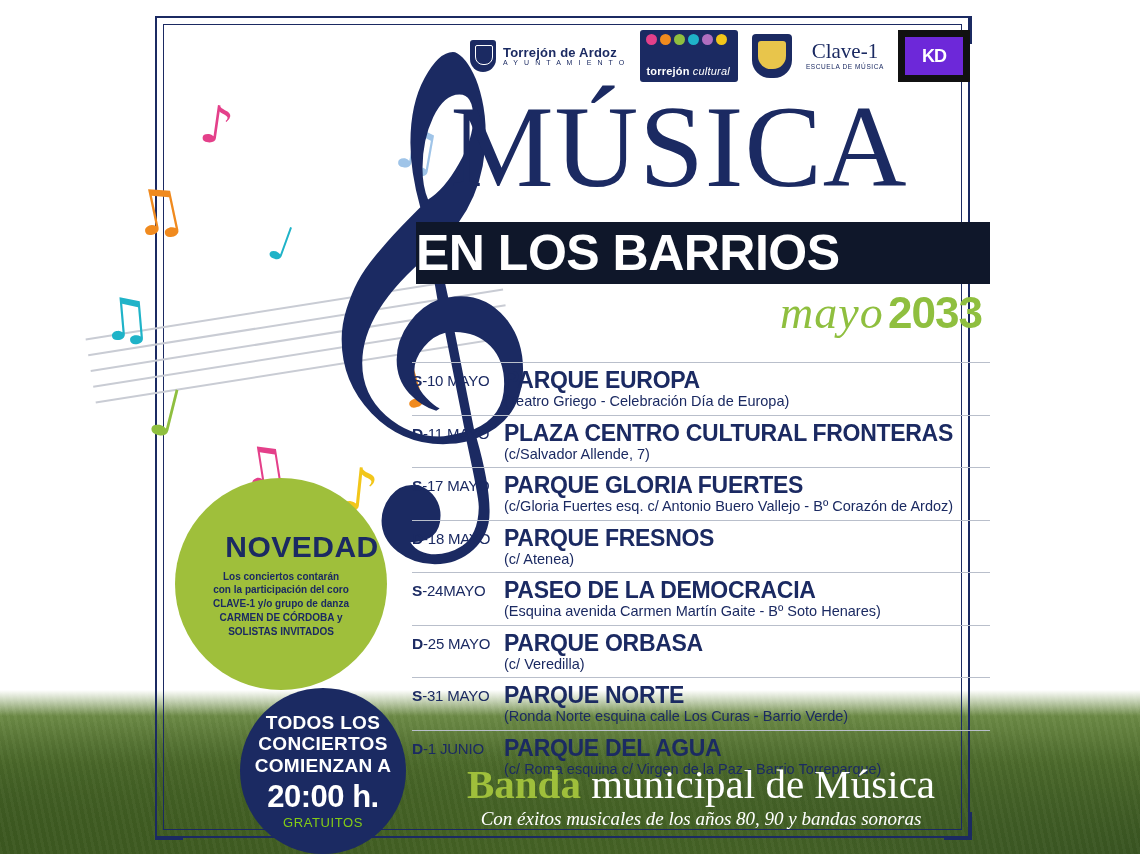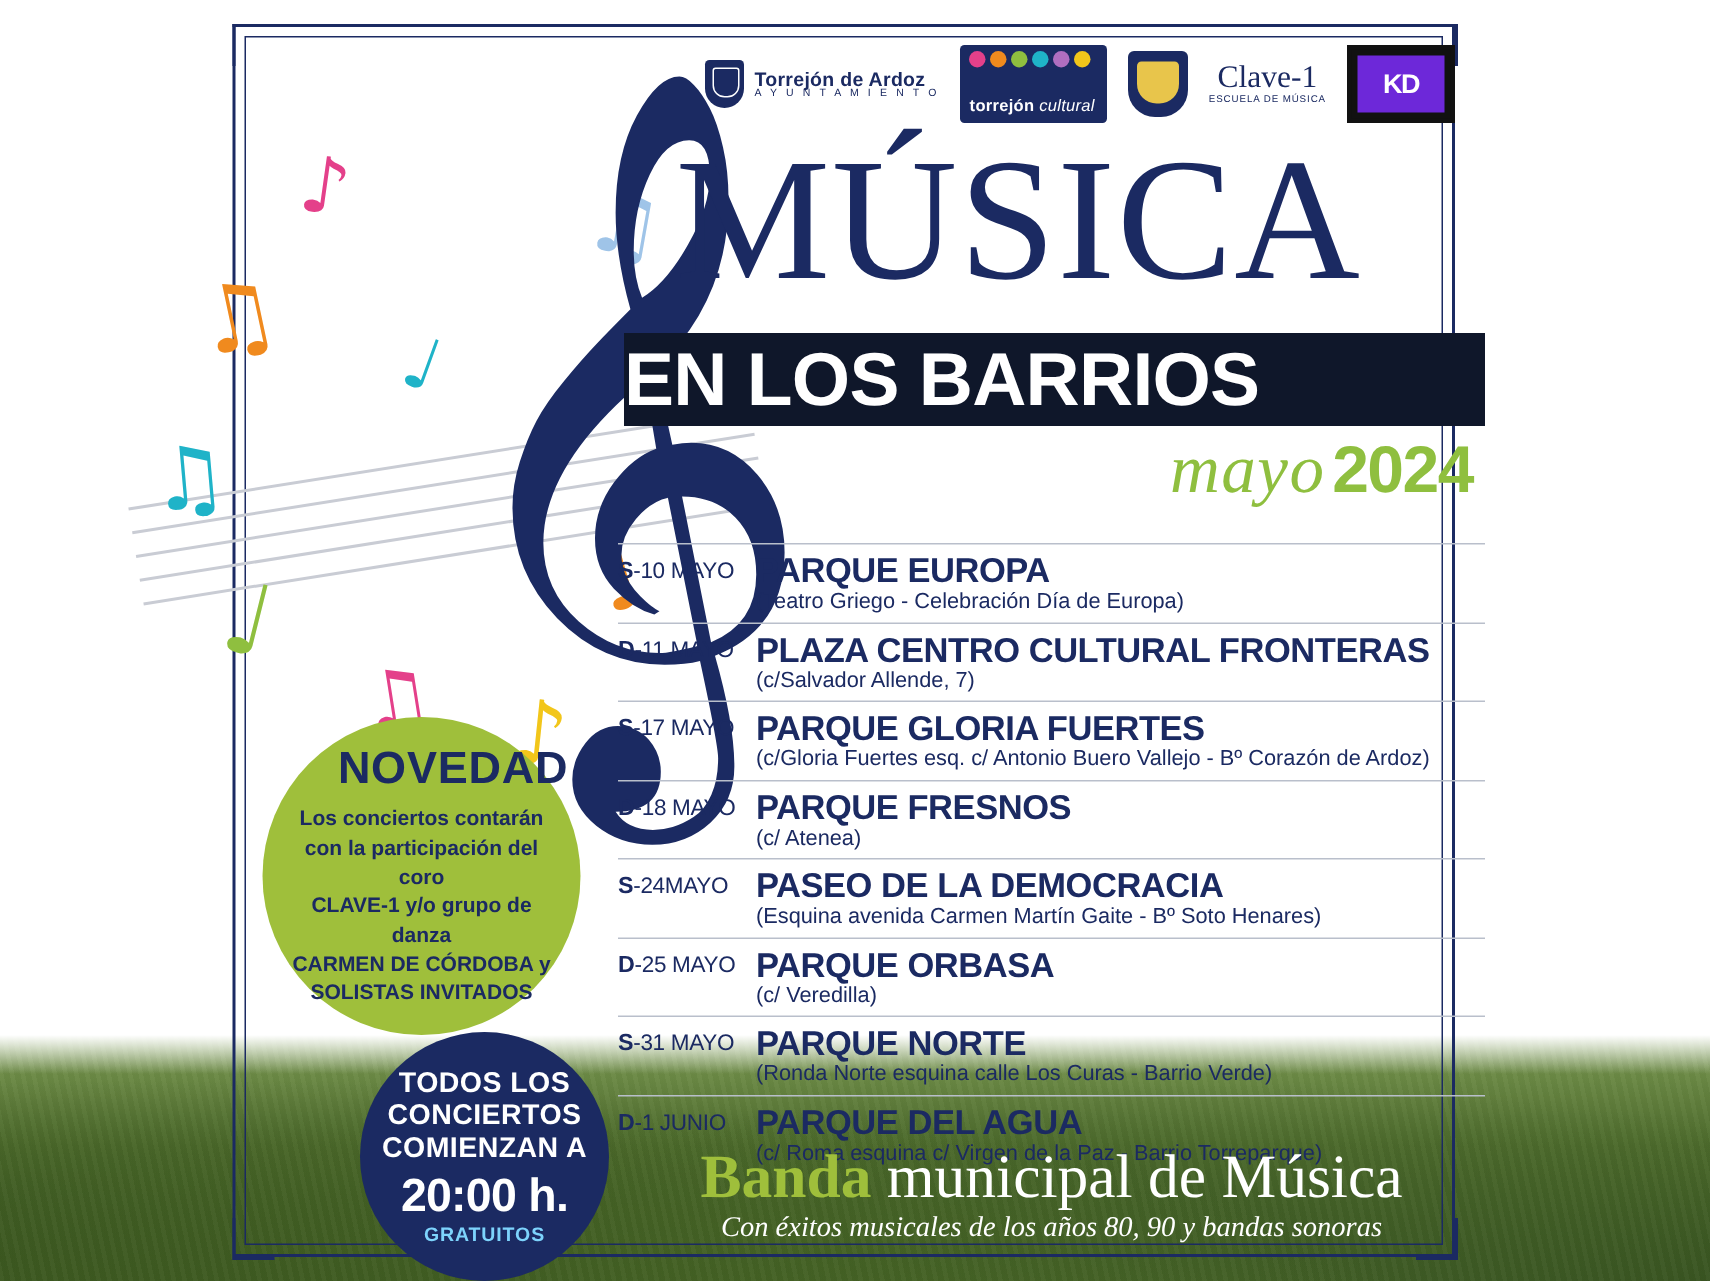--- a/index.html
+++ b/index.html
@@ -138,32 +138,32 @@
   .note{position:absolute;font-family:"DejaVu Sans",sans-serif;}
 
   
   .novedad{
     position:absolute;left:175px;top:478px;width:212px;height:212px;
     border-radius:50%;background:#9fbf3b;color:#1b2a62;
     display:flex;flex-direction:column;align-items:center;justify-content:center;
     text-align:center;padding:0 14px;box-sizing:border-box;
   }
   .novedad .nv-title{font-size:30px;font-weight:bold;letter-spacing:.5px;margin-bottom:6px;margin-left:42px;}
-  .novedad .nv-text{font-size:14px;line-height:1.38;font-weight:600;}
+  .novedad .nv-text{font-size:10px;line-height:1.38;font-weight:600;}
 
   
   .horario{
     position:absolute;left:240px;top:688px;width:166px;height:166px;
     border-radius:50%;background:#1b2a62;color:#fff;
     display:flex;flex-direction:column;align-items:center;justify-content:center;
     text-align:center;
   }
   .horario .h1{font-size:19px;font-weight:bold;line-height:1.12;letter-spacing:.3px;}
   .horario .h2{font-size:31px;font-weight:bold;margin-top:3px;letter-spacing:-.5px;}
-  .horario .h3{font-size:13px;font-weight:bold;color:#7dd3fc;letter-spacing:.6px;}
+  .horario .h3{font-size:13px;font-weight:normal;color:#84cc16;letter-spacing:.6px;}
 
   
   .schedule{
     position:absolute;left:412px;top:362px;width:578px;
   }
   .row{
     display:flex;align-items:flex-start;
     border-top:1px solid #b9bfcb;
     padding:5px 0 4px 0;
     min-height:44px;
@@ -265,21 +265,21 @@
       <div class="inner">KD</div>
     </div>
   </div>
 
   <div class="title-main">MÚSICA</div>
   <div class="title-band">
     <span>EN LOS BARRIOS</span>
   </div>
   <div class="title-sub">
     <span class="mayo">mayo</span>
-    <span class="year">2024</span>
+    <span class="year">2033</span>
   </div>
 
   <div class="novedad">
     <div class="nv-title">NOVEDAD</div>
     <div class="nv-text">
       <div>Los conciertos contarán</div>
       <div>con la participación del coro</div>
       <div>CLAVE-1 y/o grupo de danza</div>
       <div>CARMEN DE CÓRDOBA y</div>
       <div>SOLISTAS INVITADOS</div>

